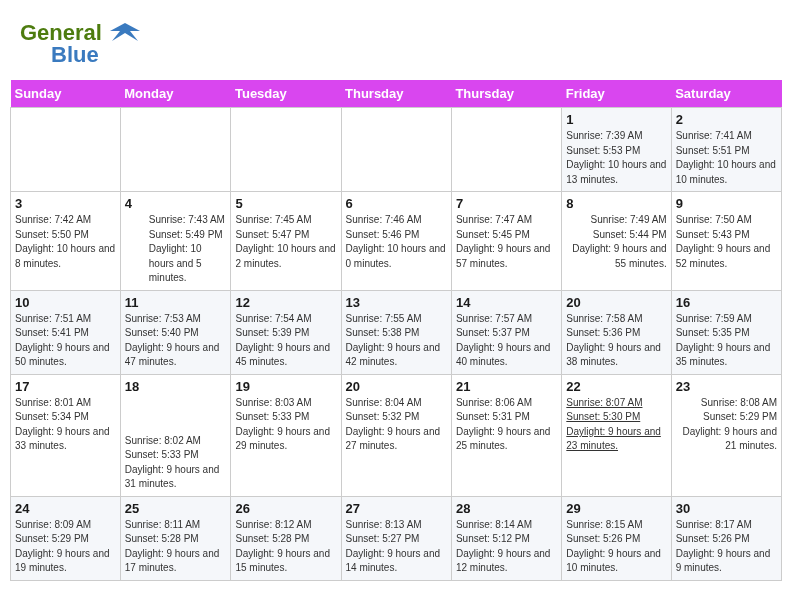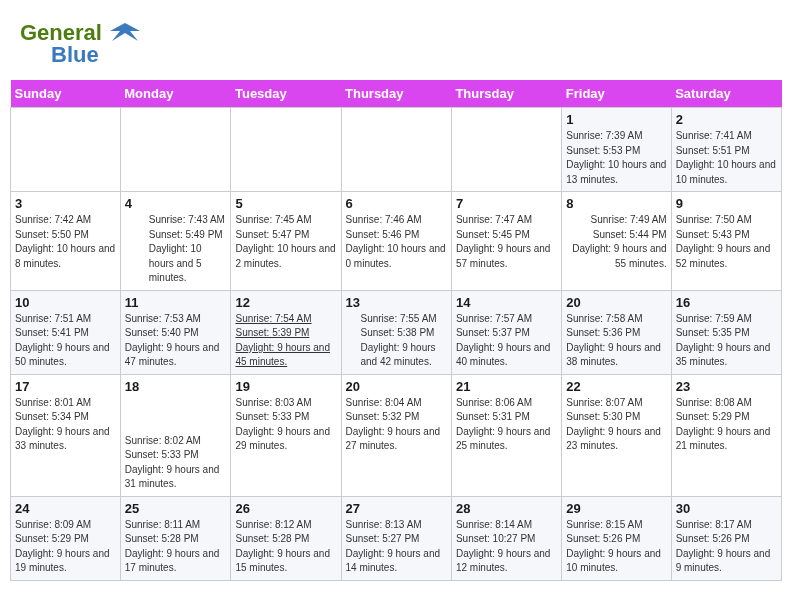--- a/index.html
+++ b/index.html
@@ -188,27 +188,27 @@
 Daylight: 9 hours and 50 minutes.</div>
         </td>
         <td>
           <span class="day-number">11</span>
           <div class="day-info" style="white-space: pre-line;">Sunrise: 7:53 AM
 Sunset: 5:40 PM
 Daylight: 9 hours and 47 minutes.</div>
         </td>
         <td>
           <span class="day-number">12</span>
-          <div class="day-info" style="white-space: pre-line; text-decoration: underline;">Sunrise: 7:54 AM
+          <div class="day-info" style="white-space: pre-line;">Sunrise: 7:54 AM
 Sunset: 5:39 PM
 Daylight: 9 hours and 45 minutes.</div>
         </td>
         <td>
           <span class="day-number">13</span>
-          <div class="day-info" style="white-space: pre-line; margin-left: 15px;">Sunrise: 7:55 AM
+          <div class="day-info" style="white-space: pre-line;">Sunrise: 7:55 AM
 Sunset: 5:38 PM
 Daylight: 9 hours and 42 minutes.</div>
         </td>
         <td>
           <span class="day-number">14</span>
           <div class="day-info" style="white-space: pre-line;">Sunrise: 7:57 AM
 Sunset: 5:37 PM
 Daylight: 9 hours and 40 minutes.</div>
         </td>
         <td>
@@ -250,27 +250,27 @@
 Daylight: 9 hours and 27 minutes.</div>
         </td>
         <td>
           <span class="day-number">21</span>
           <div class="day-info" style="white-space: pre-line;">Sunrise: 8:06 AM
 Sunset: 5:31 PM
 Daylight: 9 hours and 25 minutes.</div>
         </td>
         <td>
           <span class="day-number">22</span>
-          <div class="day-info" style="white-space: pre-line;">Sunrise: 8:07 AM
+          <div class="day-info" style="white-space: pre-line; text-decoration: underline;">Sunrise: 8:07 AM
 Sunset: 5:30 PM
 Daylight: 9 hours and 23 minutes.</div>
         </td>
         <td>
           <span class="day-number">23</span>
-          <div class="day-info" style="white-space: pre-line;">Sunrise: 8:08 AM
+          <div class="day-info" style="white-space: pre-line; text-align: right;">Sunrise: 8:08 AM
 Sunset: 5:29 PM
 Daylight: 9 hours and 21 minutes.</div>
         </td>
       </tr>
       <tr>
         <td>
           <span class="day-number">24</span>
           <div class="day-info" style="white-space: pre-line;">Sunrise: 8:09 AM
 Sunset: 5:29 PM
 Daylight: 9 hours and 19 minutes.</div>
@@ -289,21 +289,21 @@
         </td>
         <td>
           <span class="day-number">27</span>
           <div class="day-info" style="white-space: pre-line;">Sunrise: 8:13 AM
 Sunset: 5:27 PM
 Daylight: 9 hours and 14 minutes.</div>
         </td>
         <td>
           <span class="day-number">28</span>
           <div class="day-info" style="white-space: pre-line;">Sunrise: 8:14 AM
-Sunset: 10:27 PM
+Sunset: 5:12 PM
 Daylight: 9 hours and 12 minutes.</div>
         </td>
         <td>
           <span class="day-number">29</span>
           <div class="day-info" style="white-space: pre-line;">Sunrise: 8:15 AM
 Sunset: 5:26 PM
 Daylight: 9 hours and 10 minutes.</div>
         </td>
         <td>
           <span class="day-number">30</span>

